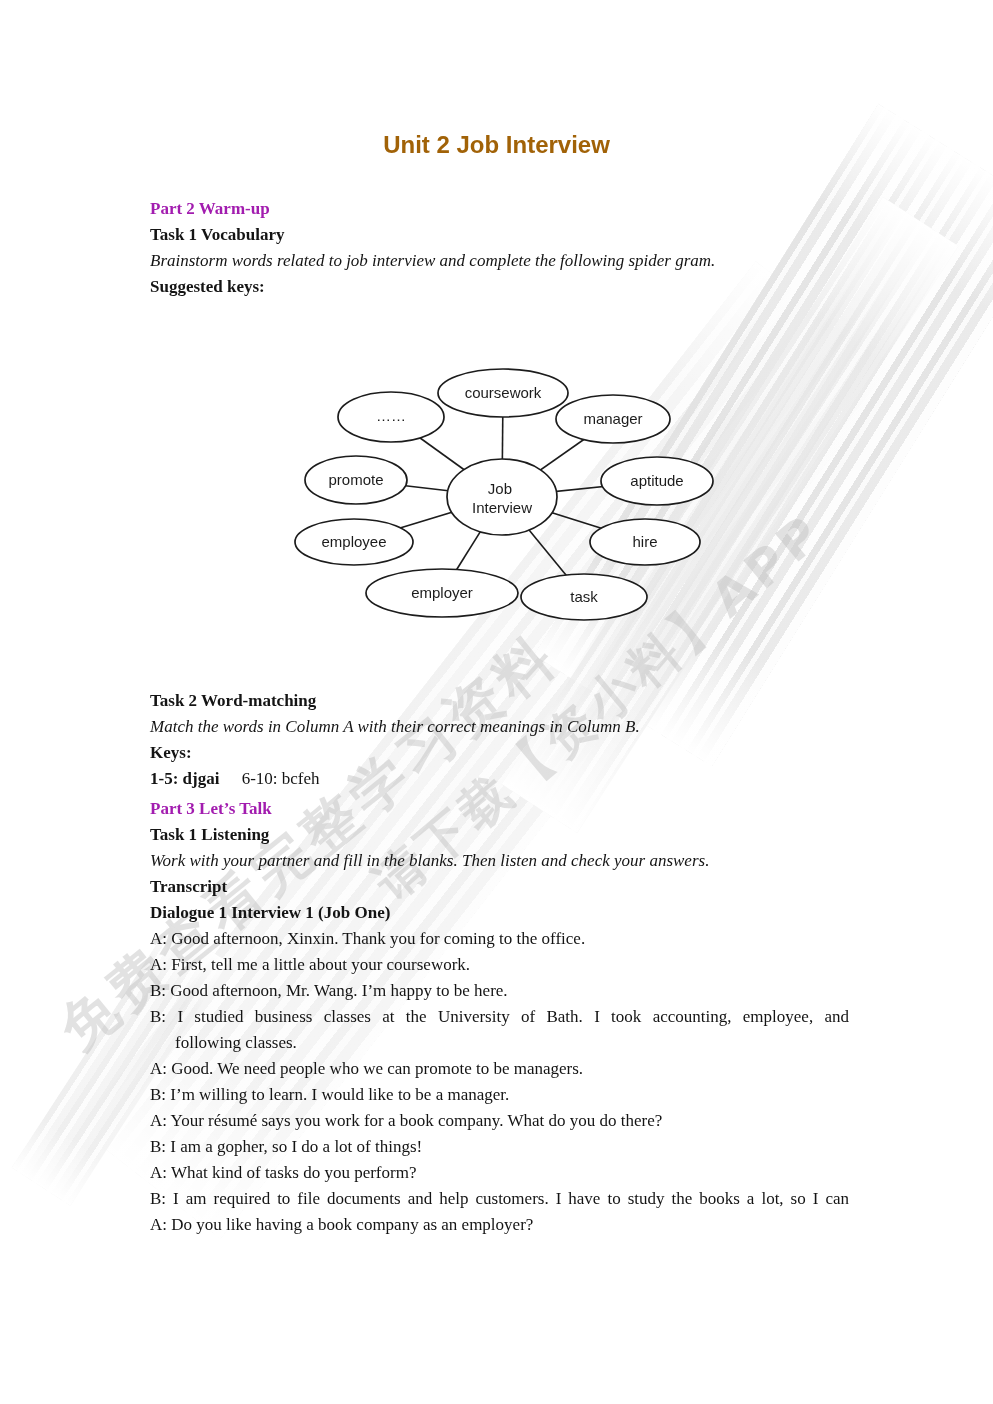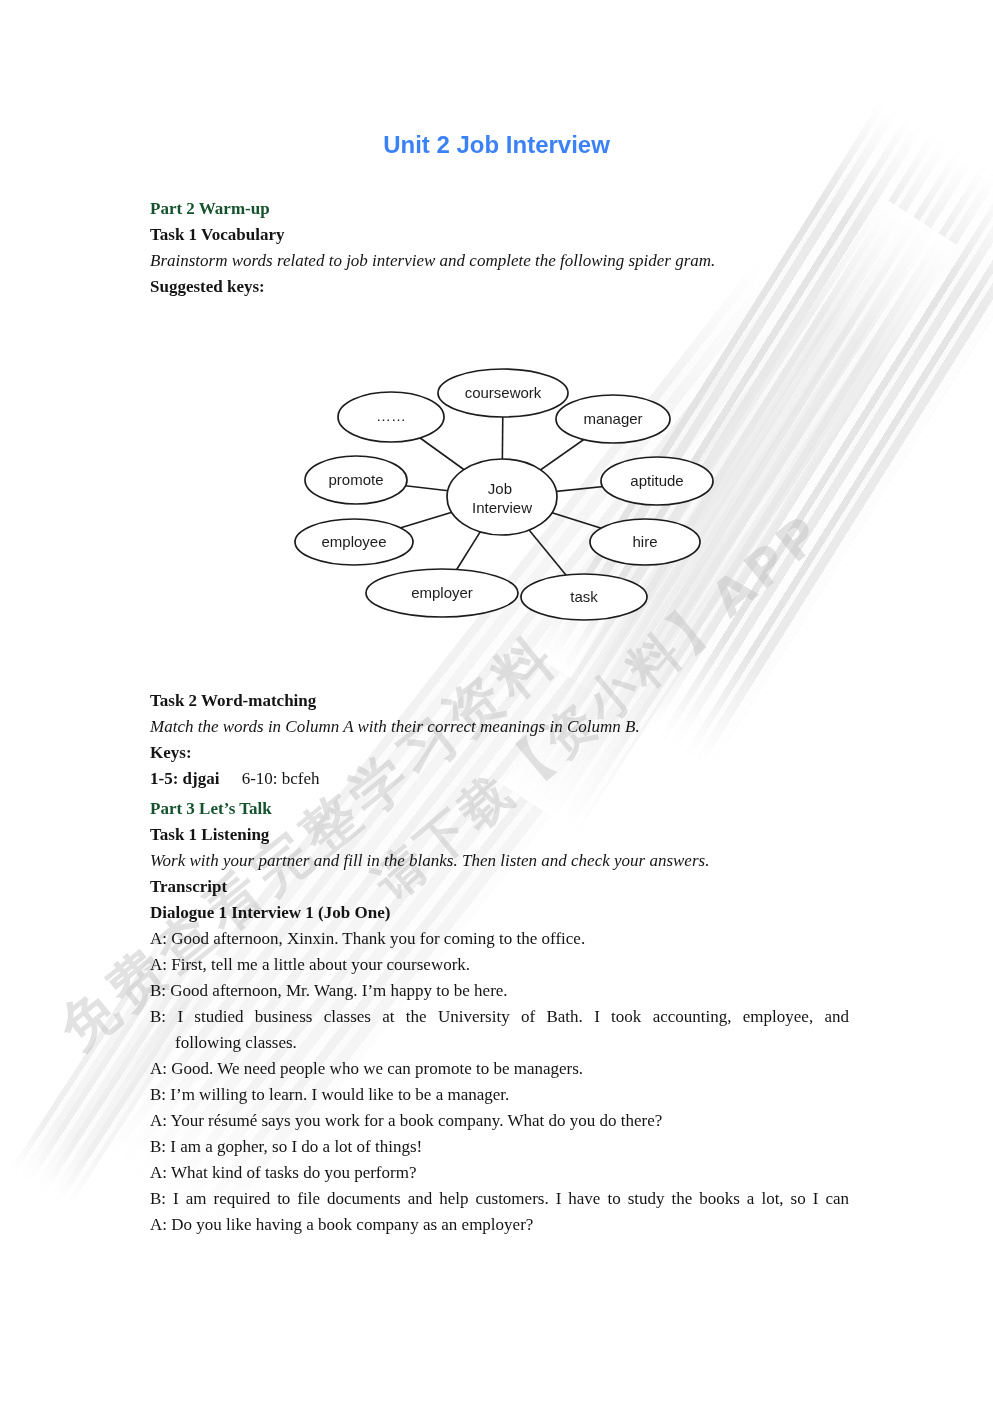--- a/index.html
+++ b/index.html
@@ -51,29 +51,29 @@
     font-weight:bold;
   }
   .wm1{left:68px;top:1000px;font-size:56px;letter-spacing:6px;transform:rotate(-39deg);}
   .wm2{left:382px;top:856px;font-size:50px;letter-spacing:5px;transform:rotate(-40deg);}
   
   .content{position:absolute;inset:0;z-index:1;}
   .title{
     position:absolute;left:0;top:131px;width:100%;
     margin:0;text-align:center;
     font-family:"Liberation Sans", sans-serif;
-    font-size:24px;font-weight:600;color:#3b82f6;
+    font-size:24px;font-weight:600;color:#a16207;
   }
   .block{position:absolute;left:150px;width:699px;font-size:17px;line-height:26px;}
   .block p{margin:0;}
   .b1{top:196px;}
   .b2{top:688px;}
   .b3{top:796px;}
   .bold{font-weight:bold;}
-  .red{color:#14532d;font-weight:bold;}
+  .red{color:#a21caf;font-weight:bold;}
   .italic{font-style:italic;}
   .keys-line span{display:inline-block;}
   .keys-line .k1{margin-right:18px;font-weight:bold;}
   .dlg{padding-left:25px;text-indent:-25px;}
   .dlg.jf{text-align:justify;text-align-last:justify;}
   .cont{padding-left:25px;}
   
   .spider{position:absolute;left:265px;top:350px;z-index:1;}
   .spider line{stroke:#1c1c1c;stroke-width:1.6;}
   .spider ellipse{fill:#ffffff;stroke:#1c1c1c;stroke-width:1.7;}

